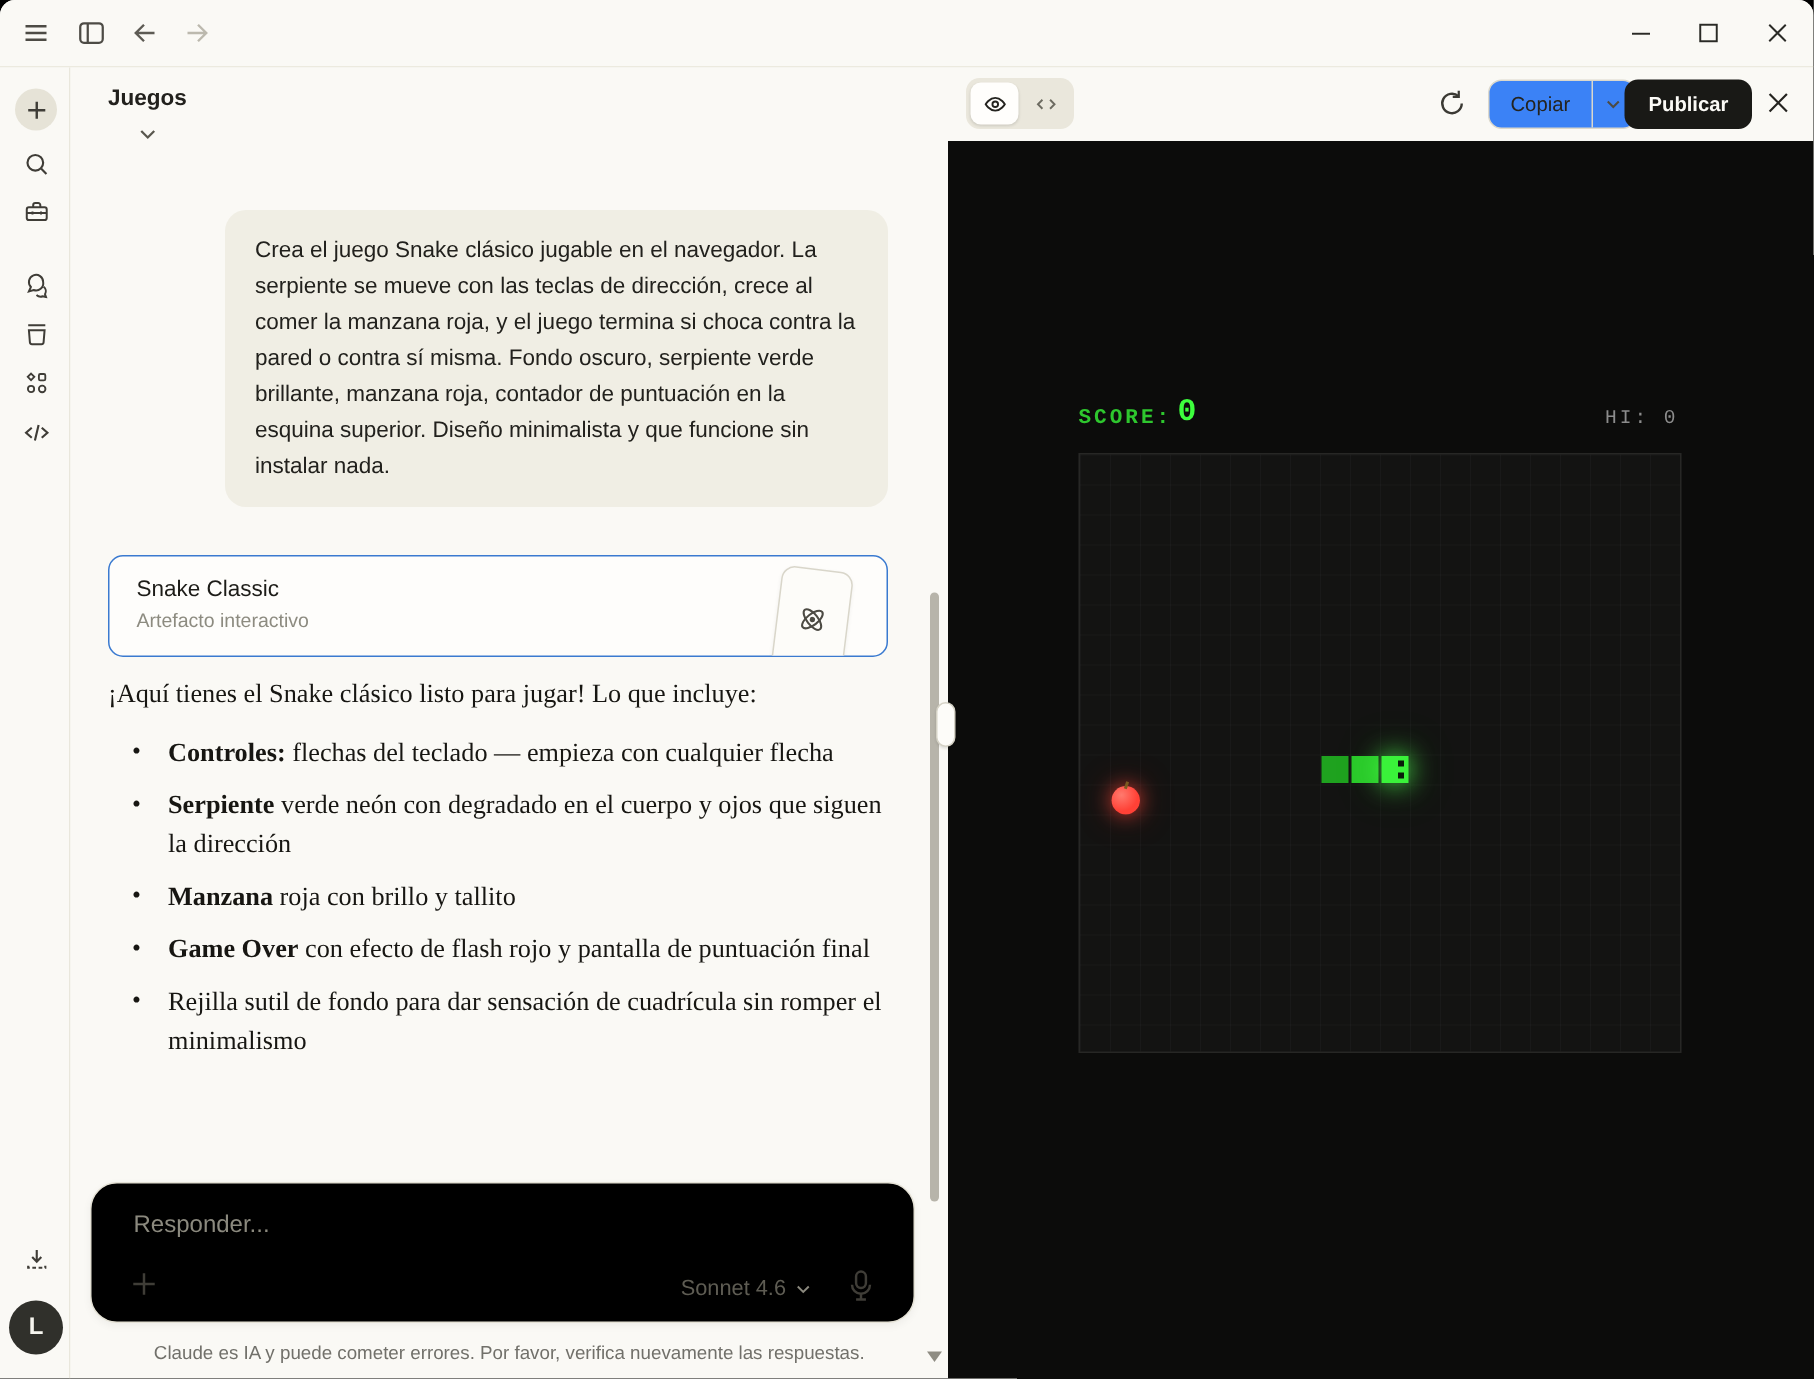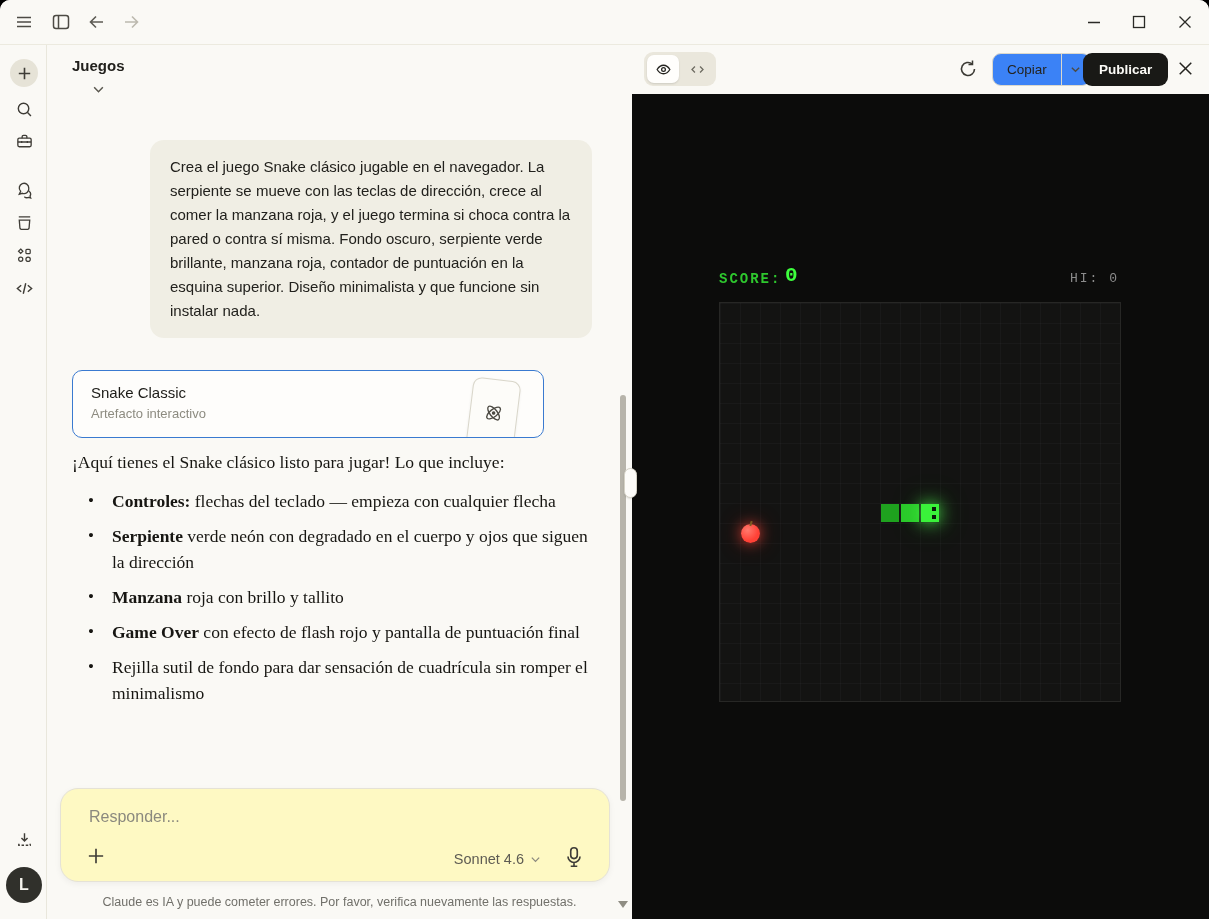--- a/index.html
+++ b/index.html
@@ -33,34 +33,34 @@
   .sb-avatar { position:absolute; left:6px; top:822px; width:36px; height:36px; border-radius:50%; background:#30302b; color:#f6f5ef; font-size:16px; font-weight:700; display:flex; align-items:center; justify-content:center; cursor:pointer; }
 
   
   .chat { position:absolute; left:47px; top:45px; width:585px; height:874px; background:#faf9f5; }
   .chat-header { position:absolute; left:25px; top:12px; display:flex; align-items:center; gap:9px; cursor:pointer;flex-direction:column; }
   .chat-title { font-size:15px; font-weight:700; color:#22211d; }
   .chat-header svg { width:13px; height:13px; color:#5a584f; }
 
   .bubble { position:absolute; left:103px; top:95px; width:442px; background:#f0eee4; border-radius:14px; padding:15px 20px; font-size:15px; line-height:24px; color:#22211d; }
 
-  .artifact-card { position:absolute; left:25px; top:325px; width:472px; height:68px; background:#fefdfb; border:1.5px solid #3a7ad0; border-radius:10px; overflow:hidden; cursor:pointer; }
+  .artifact-card { position:absolute; left:25px; top:325px; width:520px; height:68px; background:#fefdfb; border:1.5px solid #3a7ad0; border-radius:10px; overflow:hidden; cursor:pointer; }
   .ac-title { position:absolute; left:18px; top:13px; font-size:15px; font-weight:500; color:#1d1c18; }
   .ac-sub { position:absolute; left:18px; top:35px; font-size:13px; color:#8d8b80; }
   .ac-page { position:absolute; right:26px; top:8px; width:48px; height:78px; background:#fdfcf9; border:1px solid #d9d6ca; border-radius:9px; transform:rotate(7deg); box-shadow:0 1px 3px rgba(0,0,0,.06); display:flex; justify-content:center; }
   .ac-page svg { width:22px; height:22px; margin-top:22px; color:#4d4b44; }
 
   .serif { font-family:"Liberation Serif", serif; color:#171612; }
   .resp-intro { position:absolute; left:25px; top:404px; width:530px; font-size:17.5px; line-height:26px; }
   .resp-list { position:absolute; left:25px; top:443px; width:530px; }
   .resp-list .li { position:relative; padding-left:40px; font-size:17.5px; line-height:26px; margin-bottom:9px; }
   .resp-list .li::before { content:"•"; position:absolute; left:16px; top:0; font-size:17px; color:#171612; }
   .resp-list b { font-weight:700; }
 
-  .composer { position:absolute; left:13px; top:743px; width:550px; height:94px; background:#fef9c3; border:1px solid #e5e2d6; border-radius:18px; box-shadow:0 2px 6px rgba(0,0,0,.05);padding-left:20px; }
+  .composer { position:absolute; left:13px; top:743px; width:550px; height:94px; background:#000000; border:1px solid #e5e2d6; border-radius:18px; box-shadow:0 2px 6px rgba(0,0,0,.05);padding-left:20px; }
   .composer-placeholder { position:absolute; left:28px; top:19px; font-size:16px; color:#8b897e; }
   .composer-plus { position:absolute; left:24px; bottom:14px; width:22px; height:22px; color:#3f3d37; cursor:pointer; }
   .composer-plus svg { width:100%; height:100%; }
   .model-select { position:absolute; right:68px; bottom:14px; display:flex; align-items:center; gap:6px; cursor:pointer; color:#5e5c53; font-size:14.5px; }
   .model-select svg { width:11px; height:11px; color:#8b897e; }
   .mic-btn { position:absolute; right:24px; bottom:12px; width:22px; height:24px; color:#3f3d37; cursor:pointer; }
   .mic-btn svg { width:100%; height:100%; }
 
   .disclaimer { position:absolute; left:0; top:850px; width:100%; text-align:center; font-size:12.5px; color:#71706a; }
 

